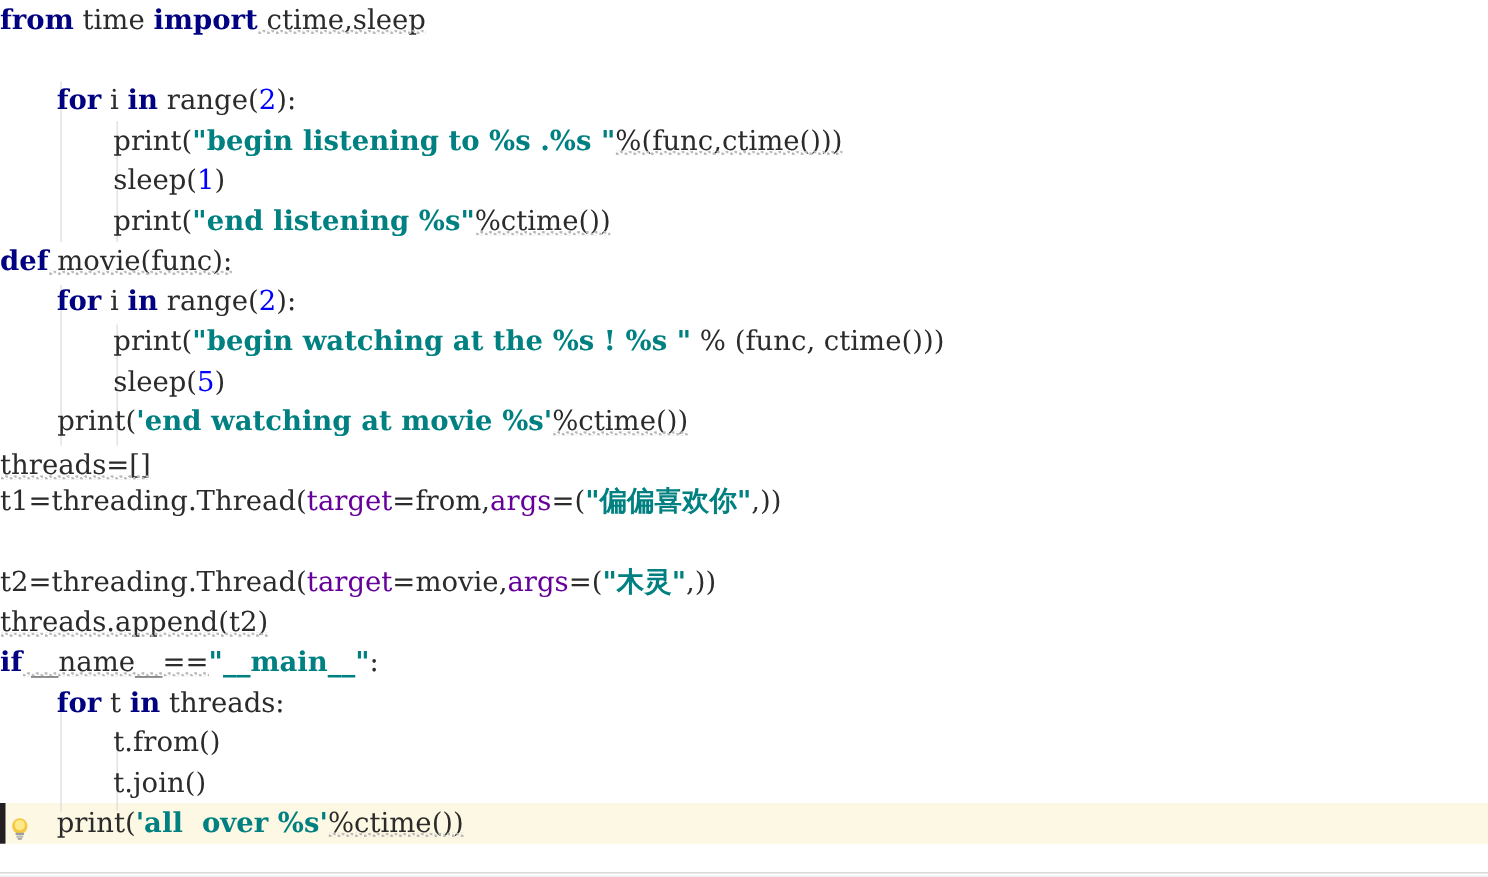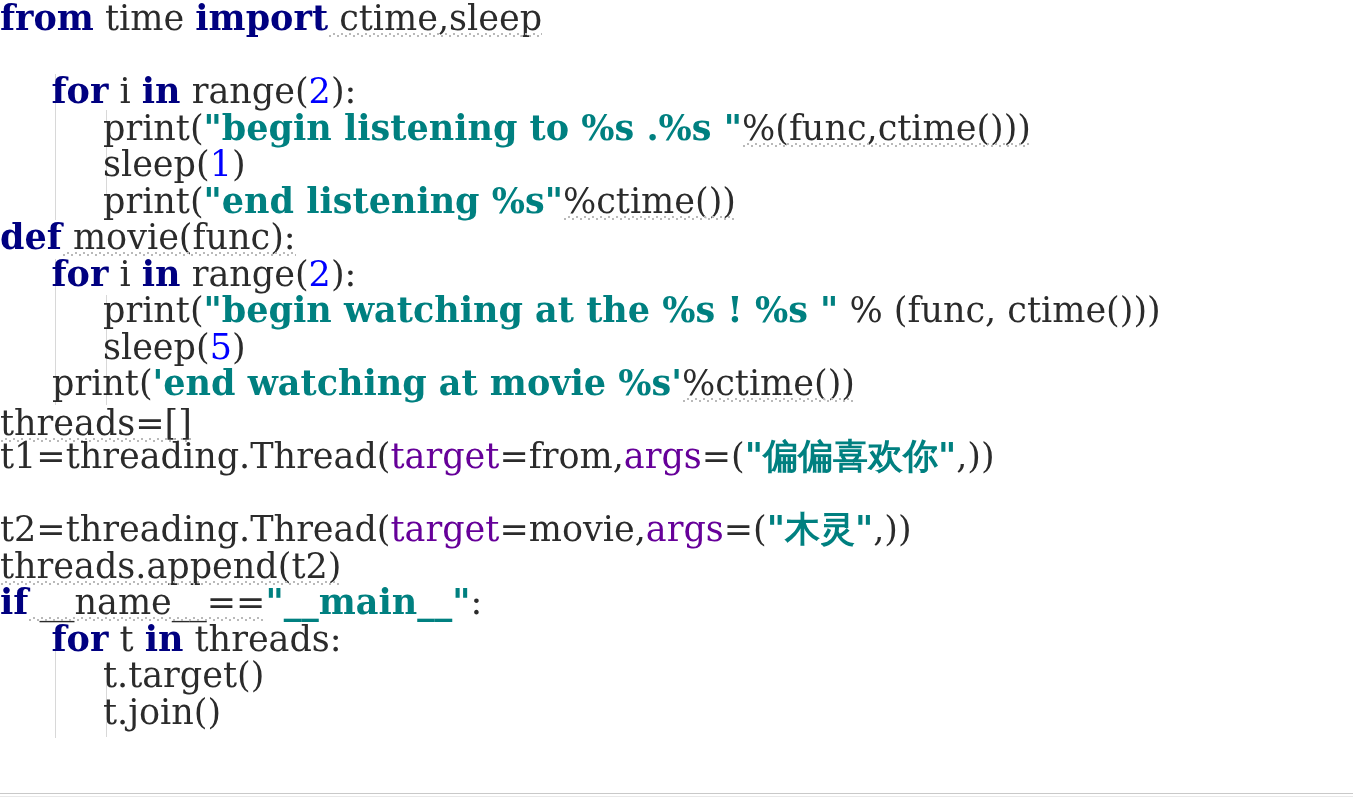--- a/index.html
+++ b/index.html
@@ -29,21 +29,21 @@
     width: 1353px;
     height: 780px;
   }
 
   .code-line {
     position: relative;
     height: 36.5px;
     line-height: 36.5px;
     white-space: pre;
     font-family: "DejaVu Serif", "Liberation Serif", serif;
-    font-size: 35px;
+    font-size: 25px;
     color: #2b2b2b;
     padding-left: 0px;
   }
 
   .code-line .txt {
     position: relative;
     display: inline-block;
     padding-left: 0px;
     z-index: 3;
   }
@@ -150,20 +150,27 @@
       <div class="code-line" style="position: absolute; left: 0px; top: 255.5px; width: 1353px;"><span class="txt" style="margin-left: 51.5px;"><span class="kw">for</span><span class="plain"> i </span><span class="kw">in</span><span class="plain"> range(</span><span class="num">2</span><span class="plain">):</span></span></div>
       <div class="code-line" style="position: absolute; left: 0px; top: 292px; width: 1353px;"><span class="txt" style="margin-left: 103px;"><span class="plain">print(</span><span class="str">"begin watching at the %s ! %s "</span><span class="plain"> % (func, ctime()))</span></span></div>
       <div class="code-line" style="position: absolute; left: 0px; top: 328.5px; width: 1353px;"><span class="txt" style="margin-left: 103px;"><span class="plain">sleep(</span><span class="num">5</span><span class="plain">)</span></span></div>
       <div class="code-line" style="position: absolute; left: 0px; top: 365px; width: 1353px;"><span class="txt" style="margin-left: 52px;"><span class="plain">print(</span><span class="str">'end watching at movie %s'</span><span class="plain squig">%ctime())</span></span></div>
       <div class="code-line" style="position: absolute; left: 0px; top: 405px; width: 1273px;"><span class="txt" style="margin-left: 0px;"><span class="plain squig">threads=[]</span></span></div>
       <div class="code-line" style="position: absolute; left: 0px; top: 438px; width: 1353px;"><span class="txt" style="margin-left: 0px;"><span class="plain">t1=threading.Thread(</span><span class="kwarg">target</span><span class="plain">=from,</span><span class="kwarg">args</span><span class="plain">=(</span><span class="str cjk">"偏偏喜欢你"</span><span class="plain">,))</span></span></div>
       <div class="code-line" style="position: absolute; left: 0px; top: 511px; width: 1353px;"><span class="txt" style="margin-left: 0px;"><span class="plain">t2=threading.Thread(</span><span class="kwarg">target</span><span class="plain">=movie,</span><span class="kwarg">args</span><span class="plain">=(</span><span class="str cjk">"木灵"</span><span class="plain">,))</span></span></div>
       <div class="code-line" style="position: absolute; left: 0px; top: 547.5px; width: 1353px;"><span class="txt" style="margin-left: 0px;"><span class="plain squig">threads.append(t2)</span></span></div>
       <div class="code-line" style="position: absolute; left: 0px; top: 584px; width: 1353px;"><span class="txt" style="margin-left: 0px;"><span class="kw">if</span><span class="plain squig"> __name__==</span><span class="str">"__main__"</span><span class="plain">:</span></span></div>
       <div class="code-line" style="position: absolute; left: 0px; top: 620.5px; width: 1353px;"><span class="txt" style="margin-left: 51.5px;"><span class="kw">for</span><span class="plain"> t </span><span class="kw">in</span><span class="plain"> threads:</span></span></div>
-      <div class="code-line" style="position: absolute; left: 0px; top: 657px; width: 1353px;"><span class="txt" style="margin-left: 103px;"><span class="plain">t.target()</span></span></div>
+      <div class="code-line" style="position: absolute; left: 0px; top: 657px; width: 1353px;"><span class="txt" style="margin-left: 103px;"><span class="plain">t.from()</span></span></div>
       <div class="code-line" style="position: absolute; left: 0px; top: 693.5px; width: 1353px;"><span class="txt" style="margin-left: 103px;"><span class="plain">t.join()</span></span></div>
+      <div class="code-line hl" style="position: absolute; left: 0px; top: 730px; width: 1353px;"><div class="caret-marker"></div><div class="bulb"><svg viewBox="0 0 20 21" width="20" height="21">
+            <ellipse cx="10" cy="8" rx="7" ry="7.2" fill="#f5c842"></ellipse>
+            <ellipse cx="10" cy="7" rx="4.6" ry="4.8" fill="#fde98a"></ellipse>
+            <rect x="6.2" y="14" width="7.6" height="2.2" rx="0.6" fill="#9e9e9e"></rect>
+            <rect x="6.8" y="16.6" width="6.4" height="2.0" rx="0.6" fill="#b8b8b8"></rect>
+            <rect x="8.0" y="18.8" width="4.0" height="1.6" rx="0.6" fill="#9e9e9e"></rect>
+          </svg></div><span class="txt" style="margin-left: 51.5px;"><span class="plain">print(</span><span class="str">'all  over %s'</span><span class="plain squig">%ctime())</span></span></div>
     </div>
 
   <div class="bottom-rule"></div>
   <div class="bottom-rule2"></div>
 
 </div>
 
 </body></html>

